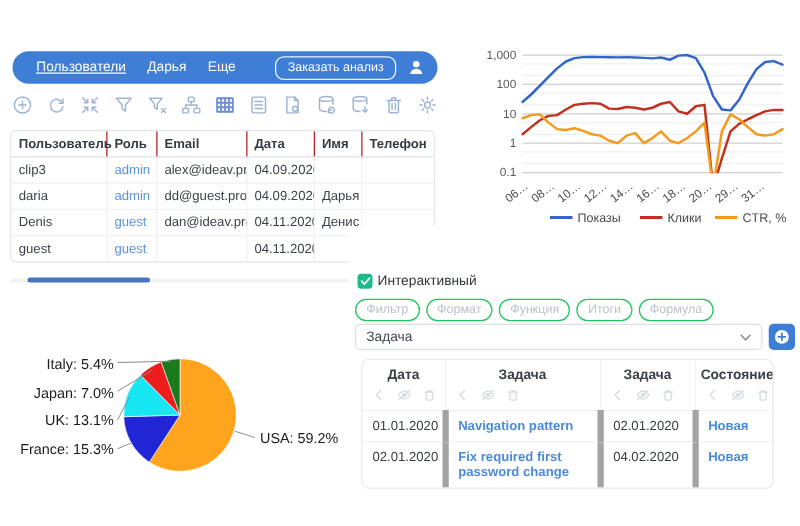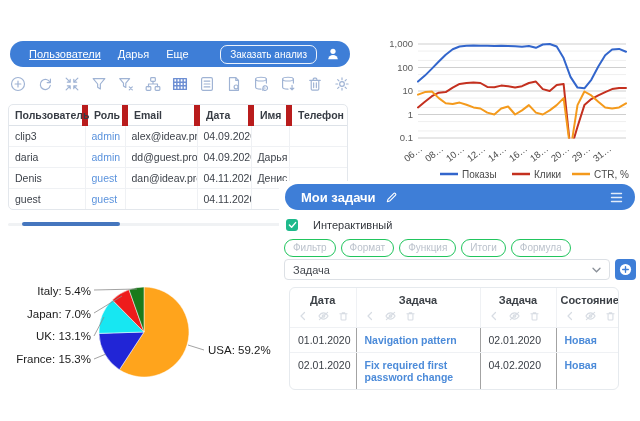--- a/index.html
+++ b/index.html
@@ -21,39 +21,39 @@
   .toolbar { left:8px; top:71px; width:344px; height:26px; display:flex;
     justify-content:space-between; align-items:center; }
   .tb-icon { width:20px; height:20px; display:flex; align-items:center; justify-content:center; }
   .tb-icon svg { stroke:#9FB3D4; fill:none; stroke-width:1.3; stroke-linecap:round; stroke-linejoin:round; }
   .tb-icon.active svg { stroke:#6E8FD3; stroke-width:1.6; }
 
   
   .users-wrap { left:8px; top:104px; border:1px solid #E3E7EC; border-radius:5px; overflow:hidden; background:#fff; }
   table.users { border-collapse:collapse; table-layout:fixed; width:338px; font-size:10.5px; color:#3E434B; }
   table.users th { font-weight:bold; text-align:left; padding:4px 6px; height:19px;
-    border-bottom:1px solid #DDE2E8; border-right:6px solid #b91c1c; color:#373C44; }
+    border-bottom:1px solid #DDE2E8; border-right:1px solid #b91c1c; color:#373C44; }
   table.users td { padding:4px 6px; height:20px; border-bottom:1px solid #EFF1F4;
     border-right:1px solid #EFF1F4; white-space:nowrap; overflow:hidden; }
   table.users th:last-child, table.users td:last-child { border-right:none; }
   table.users tr:last-child td { border-bottom:none; }
   td.role { color:#5B93DD; }
 
   
   .hscroll-track { left:8px; top:223px; width:272px; height:3px; background:#F0F2F4; border-radius:2px; }
   .hscroll-thumb { left:22px; top:222px; width:98px; height:4px; background:#4576BE; border-radius:2px; }
 
   
   .tasks-panel { left:279px; top:181px; width:361px; height:240px; background:#fff; }
   .tasks-header { position:absolute; left:6px; top:3px; width:350px; height:26px; background:#3E7ED7;
     border-radius:13px; display:flex; align-items:center; color:#fff; }
   .tasks-title { font-size:13px; font-weight:bold; margin-left:16px; }
   .tasks-edit { margin-left:9px; display:flex; align-items:center; }
   .tasks-menu { margin-left:auto; margin-right:12px; display:flex; align-items:center; }
-  .chk-row { position:absolute; left:7px; top:38px; display:flex; align-items:center; gap:15px;
+  .chk-row { position:absolute; left:7px; top:38px; display:flex; align-items:center; gap:4px;
     font-size:11px; color:#33373D; }
   .chk-box { width:12px; height:12px; background:#1EB98B; border-radius:3px;
     display:flex; align-items:center; justify-content:center; }
   .tabs-row { position:absolute; left:5px; top:58px; display:flex; gap:5px; }
   .pill { border:1px solid #22c55e; border-radius:9px; padding:2px 8px 3px 8px; font-size:10px;
     color:#BBC2CC; background:#fff; white-space:nowrap; }
   .pill.active { border-color:#4A87D8; color:#3F7ED8; }
   .select { position:absolute; left:5px; top:78px; width:326px; height:21px; border:1px solid #DCE0E5;
     border-radius:4px; display:flex; align-items:center; font-size:11px; color:#44484F; padding:0 8px; background:#fff; }
   .select .chev { margin-left:auto; display:flex; align-items:center; }
@@ -61,21 +61,21 @@
     border-radius:4px; display:flex; align-items:center; justify-content:center; }
 
   .tasks-tbl-wrap { position:absolute; left:10px; top:106px; border:1px solid #E6EAEE;
     border-radius:6px; overflow:hidden; background:#fff; }
   table.tasks { border-collapse:collapse; table-layout:fixed; width:328px; font-size:10.5px; }
   table.tasks th { border-right:1px solid #EFF1F4; border-bottom:1px solid #EFF1F4;
     padding:6px 4px 4px 4px; vertical-align:top; }
   table.tasks th .t { font-size:11px; font-weight:bold; color:#3C4147; text-align:center; }
   table.tasks th .ico-row { display:flex; justify-content:flex-start; gap:10px; margin-top:5px; padding-left:4px; }
   table.tasks th .ico-row svg { stroke:#D7DCE3; fill:none; stroke-width:1.2; stroke-linecap:round; stroke-linejoin:round; }
-  table.tasks td { border-right:1px solid #a3a3a3; border-bottom:1px solid #EFF1F4;
+  table.tasks td { border-right:5px solid #a3a3a3; border-bottom:1px solid #EFF1F4;
     padding:6px 8px; vertical-align:top; color:#393E45; }
   table.tasks th:last-child, table.tasks td:last-child { border-right:none; }
   table.tasks tr:last-child td { border-bottom:none; }
   table.tasks td.link { color:#4C8BD9;font-weight:bold; }
 
   
   .line-chart { left:388px; top:26px; }
   .pie-chart { left:5px; top:268px; }
   svg text { font-family:"Liberation Sans", sans-serif; }
 </style>
@@ -299,33 +299,20 @@
     <text x="86" y="72" text-anchor="end" font-size="11.5" fill="#1B1B1B">UK: 13.1%</text>
     <path d="M139,64 L107.4,32.0 A45,45 0 0 1 124.0,21.6 Z" fill="#EE1C1C" stroke="#fff" stroke-width="0.5"></path>
     <line x1="89" y1="45" x2="117" y2="28" stroke="#8C8C8C" stroke-width="0.8"></line>
     <text x="86" y="50" text-anchor="end" font-size="11.5" fill="#1B1B1B">Japan: 7.0%</text>
     <path d="M139,64 L124.0,21.6 A45,45 0 0 1 139.0,19.0 Z" fill="#1B7A1B" stroke="#fff" stroke-width="0.5"></path>
     <line x1="89" y1="22" x2="132" y2="21" stroke="#8C8C8C" stroke-width="0.8"></line>
     <text x="86" y="27" text-anchor="end" font-size="11.5" fill="#1B1B1B">Italy: 5.4%</text>
   </svg>
 
 <div class="abs tasks-panel">
-  <div class="tasks-header">
-    <span class="tasks-title">Мои задачи</span>
-    <span class="tasks-edit">
-      <svg width="13" height="13" viewBox="0 0 14 14" fill="none" stroke="#fff" stroke-width="1.2" stroke-linejoin="round">
-          <path d="M2.5 11.5 3.2 9 9.6 2.6a1 1 0 0 1 1.4 0l.4.4a1 1 0 0 1 0 1.4L5 10.8 2.5 11.5z"></path>
-        </svg>
-    </span>
-    <span class="tasks-menu">
-      <svg width="13" height="11" viewBox="0 0 13 11" stroke="rgba(255,255,255,.85)" stroke-width="1.4" stroke-linecap="round">
-          <path d="M1.5 1.5h10M1.5 5.5h10M1.5 9.5h10"></path>
-        </svg>
-    </span>
-  </div>
 
   <div class="chk-row">
     <span class="chk-box">
       <svg width="9" height="8" viewBox="0 0 10 9" fill="none" stroke="#fff" stroke-width="1.6" stroke-linecap="round" stroke-linejoin="round">
           <path d="M1.5 4.5 4 7 8.5 1.8"></path>
         </svg>
     </span>
     <span>Интерактивный</span>
   </div>
 

